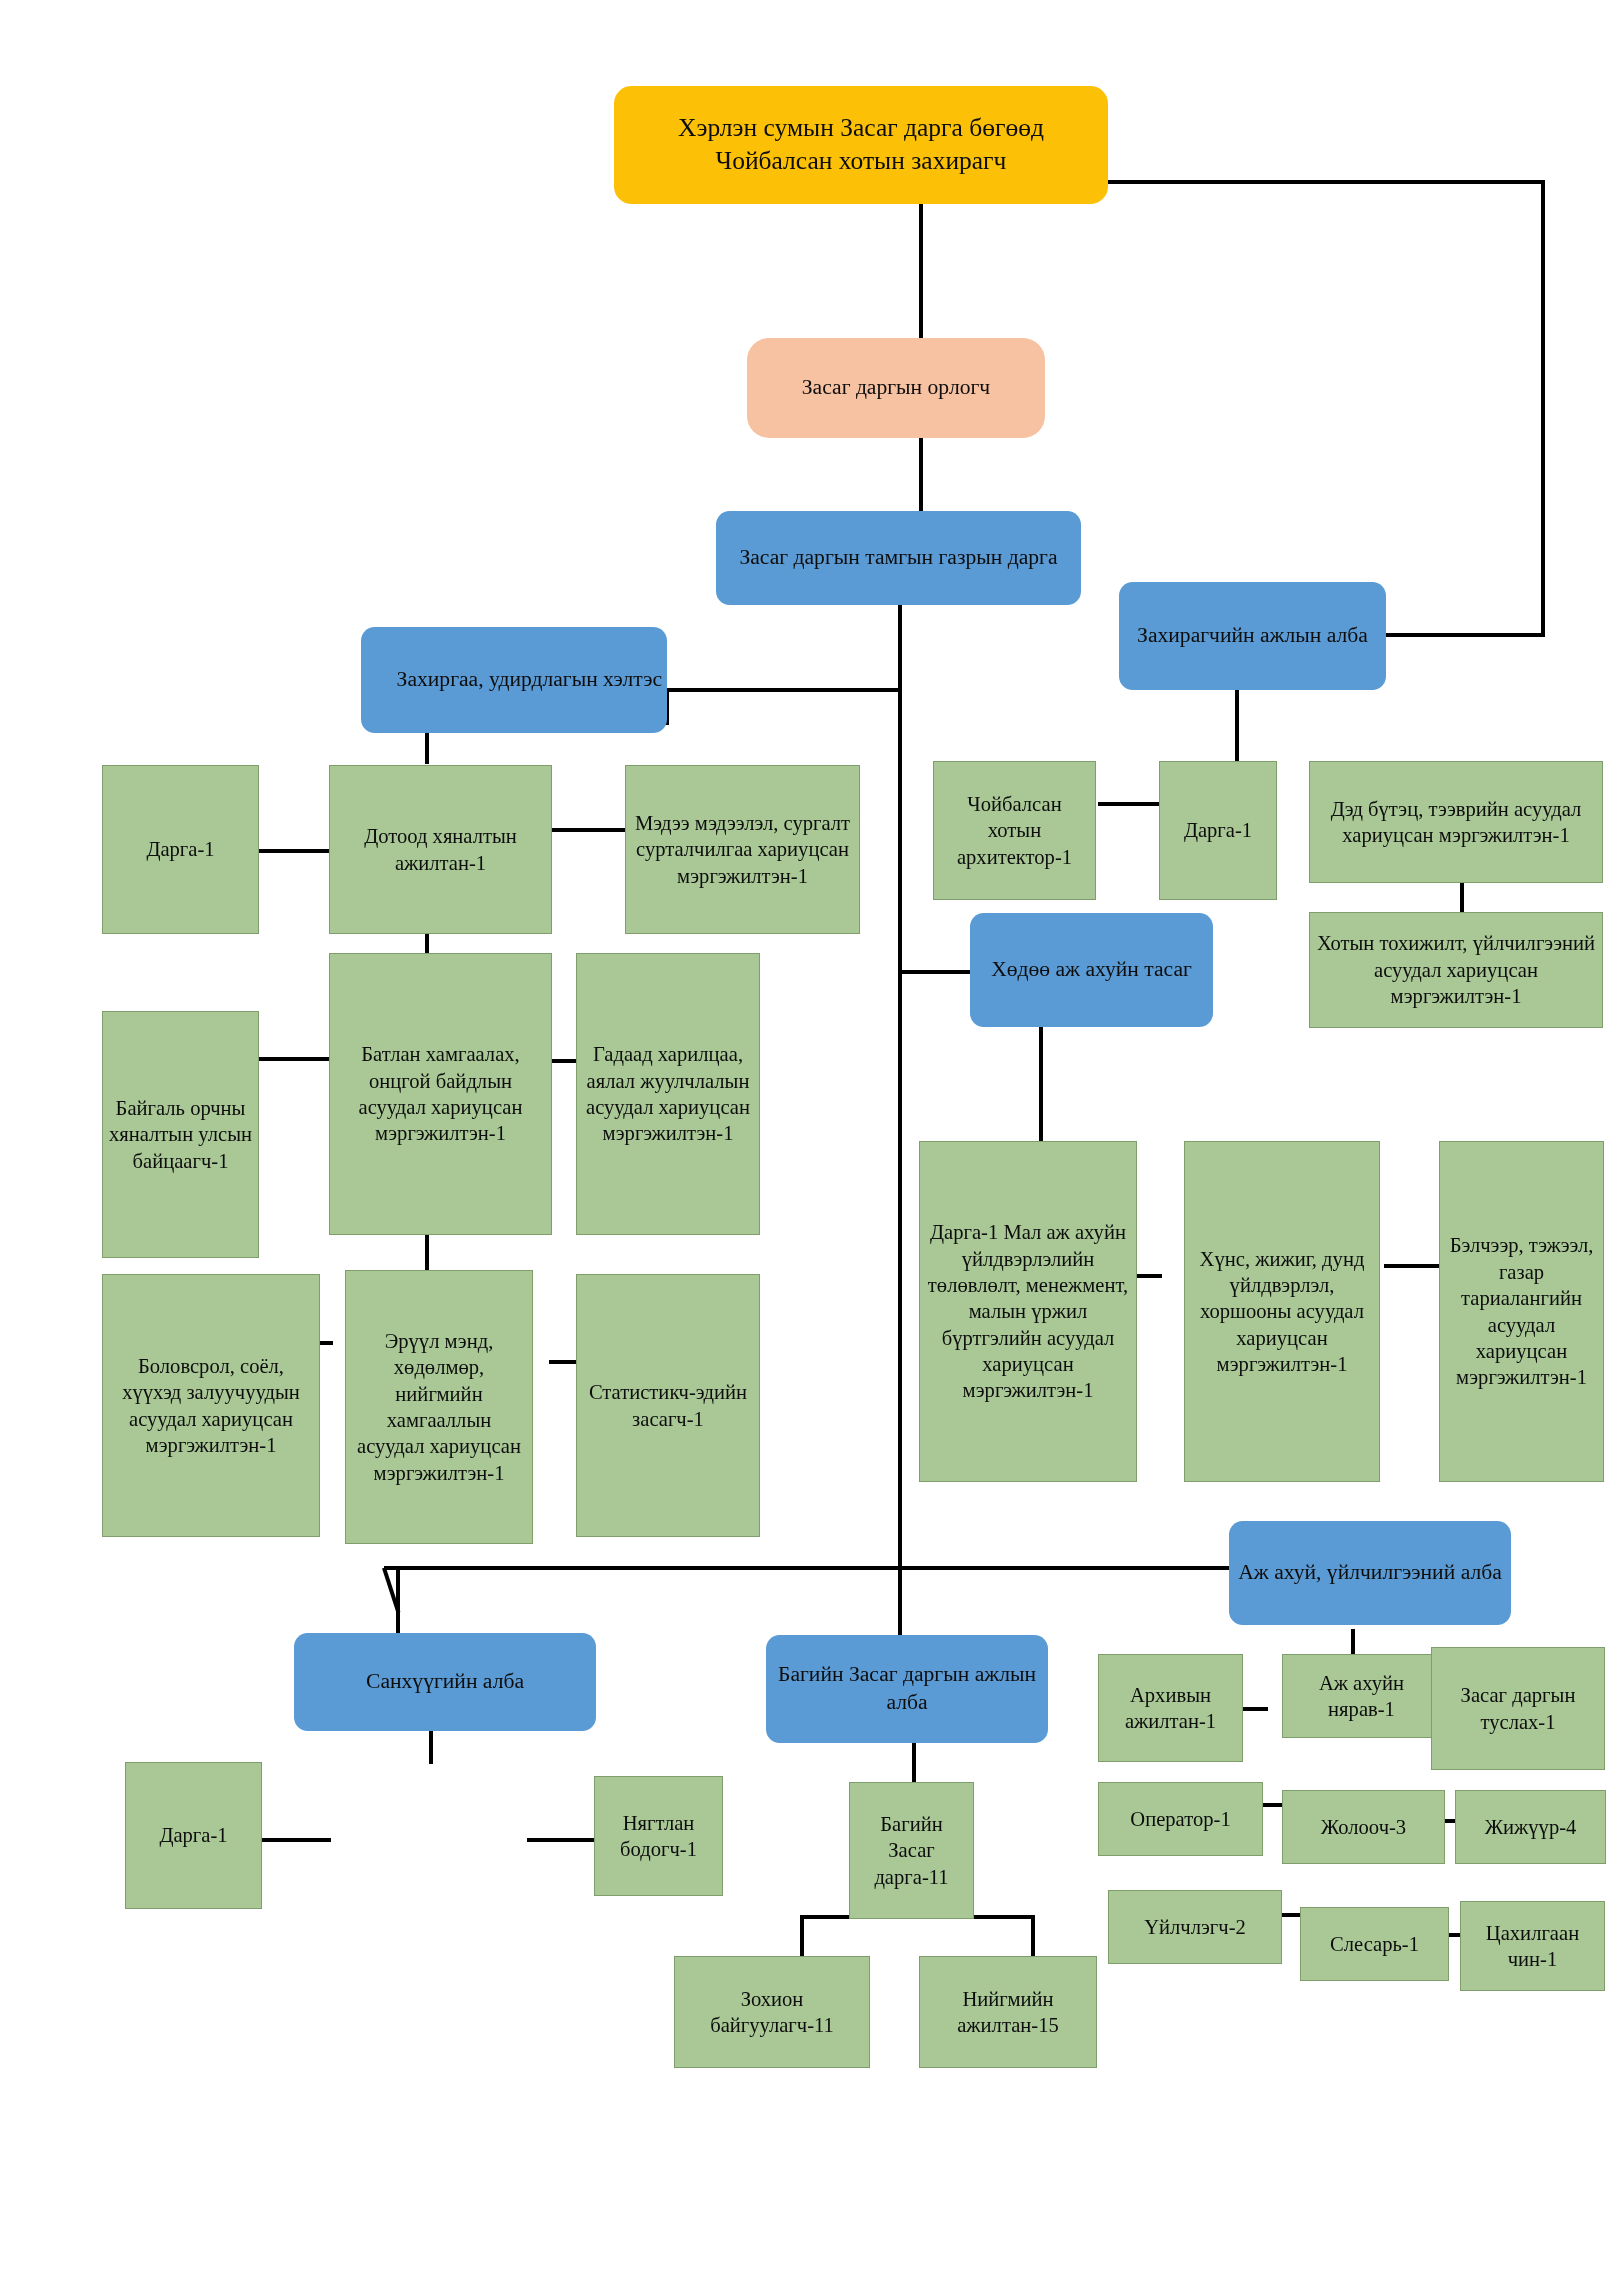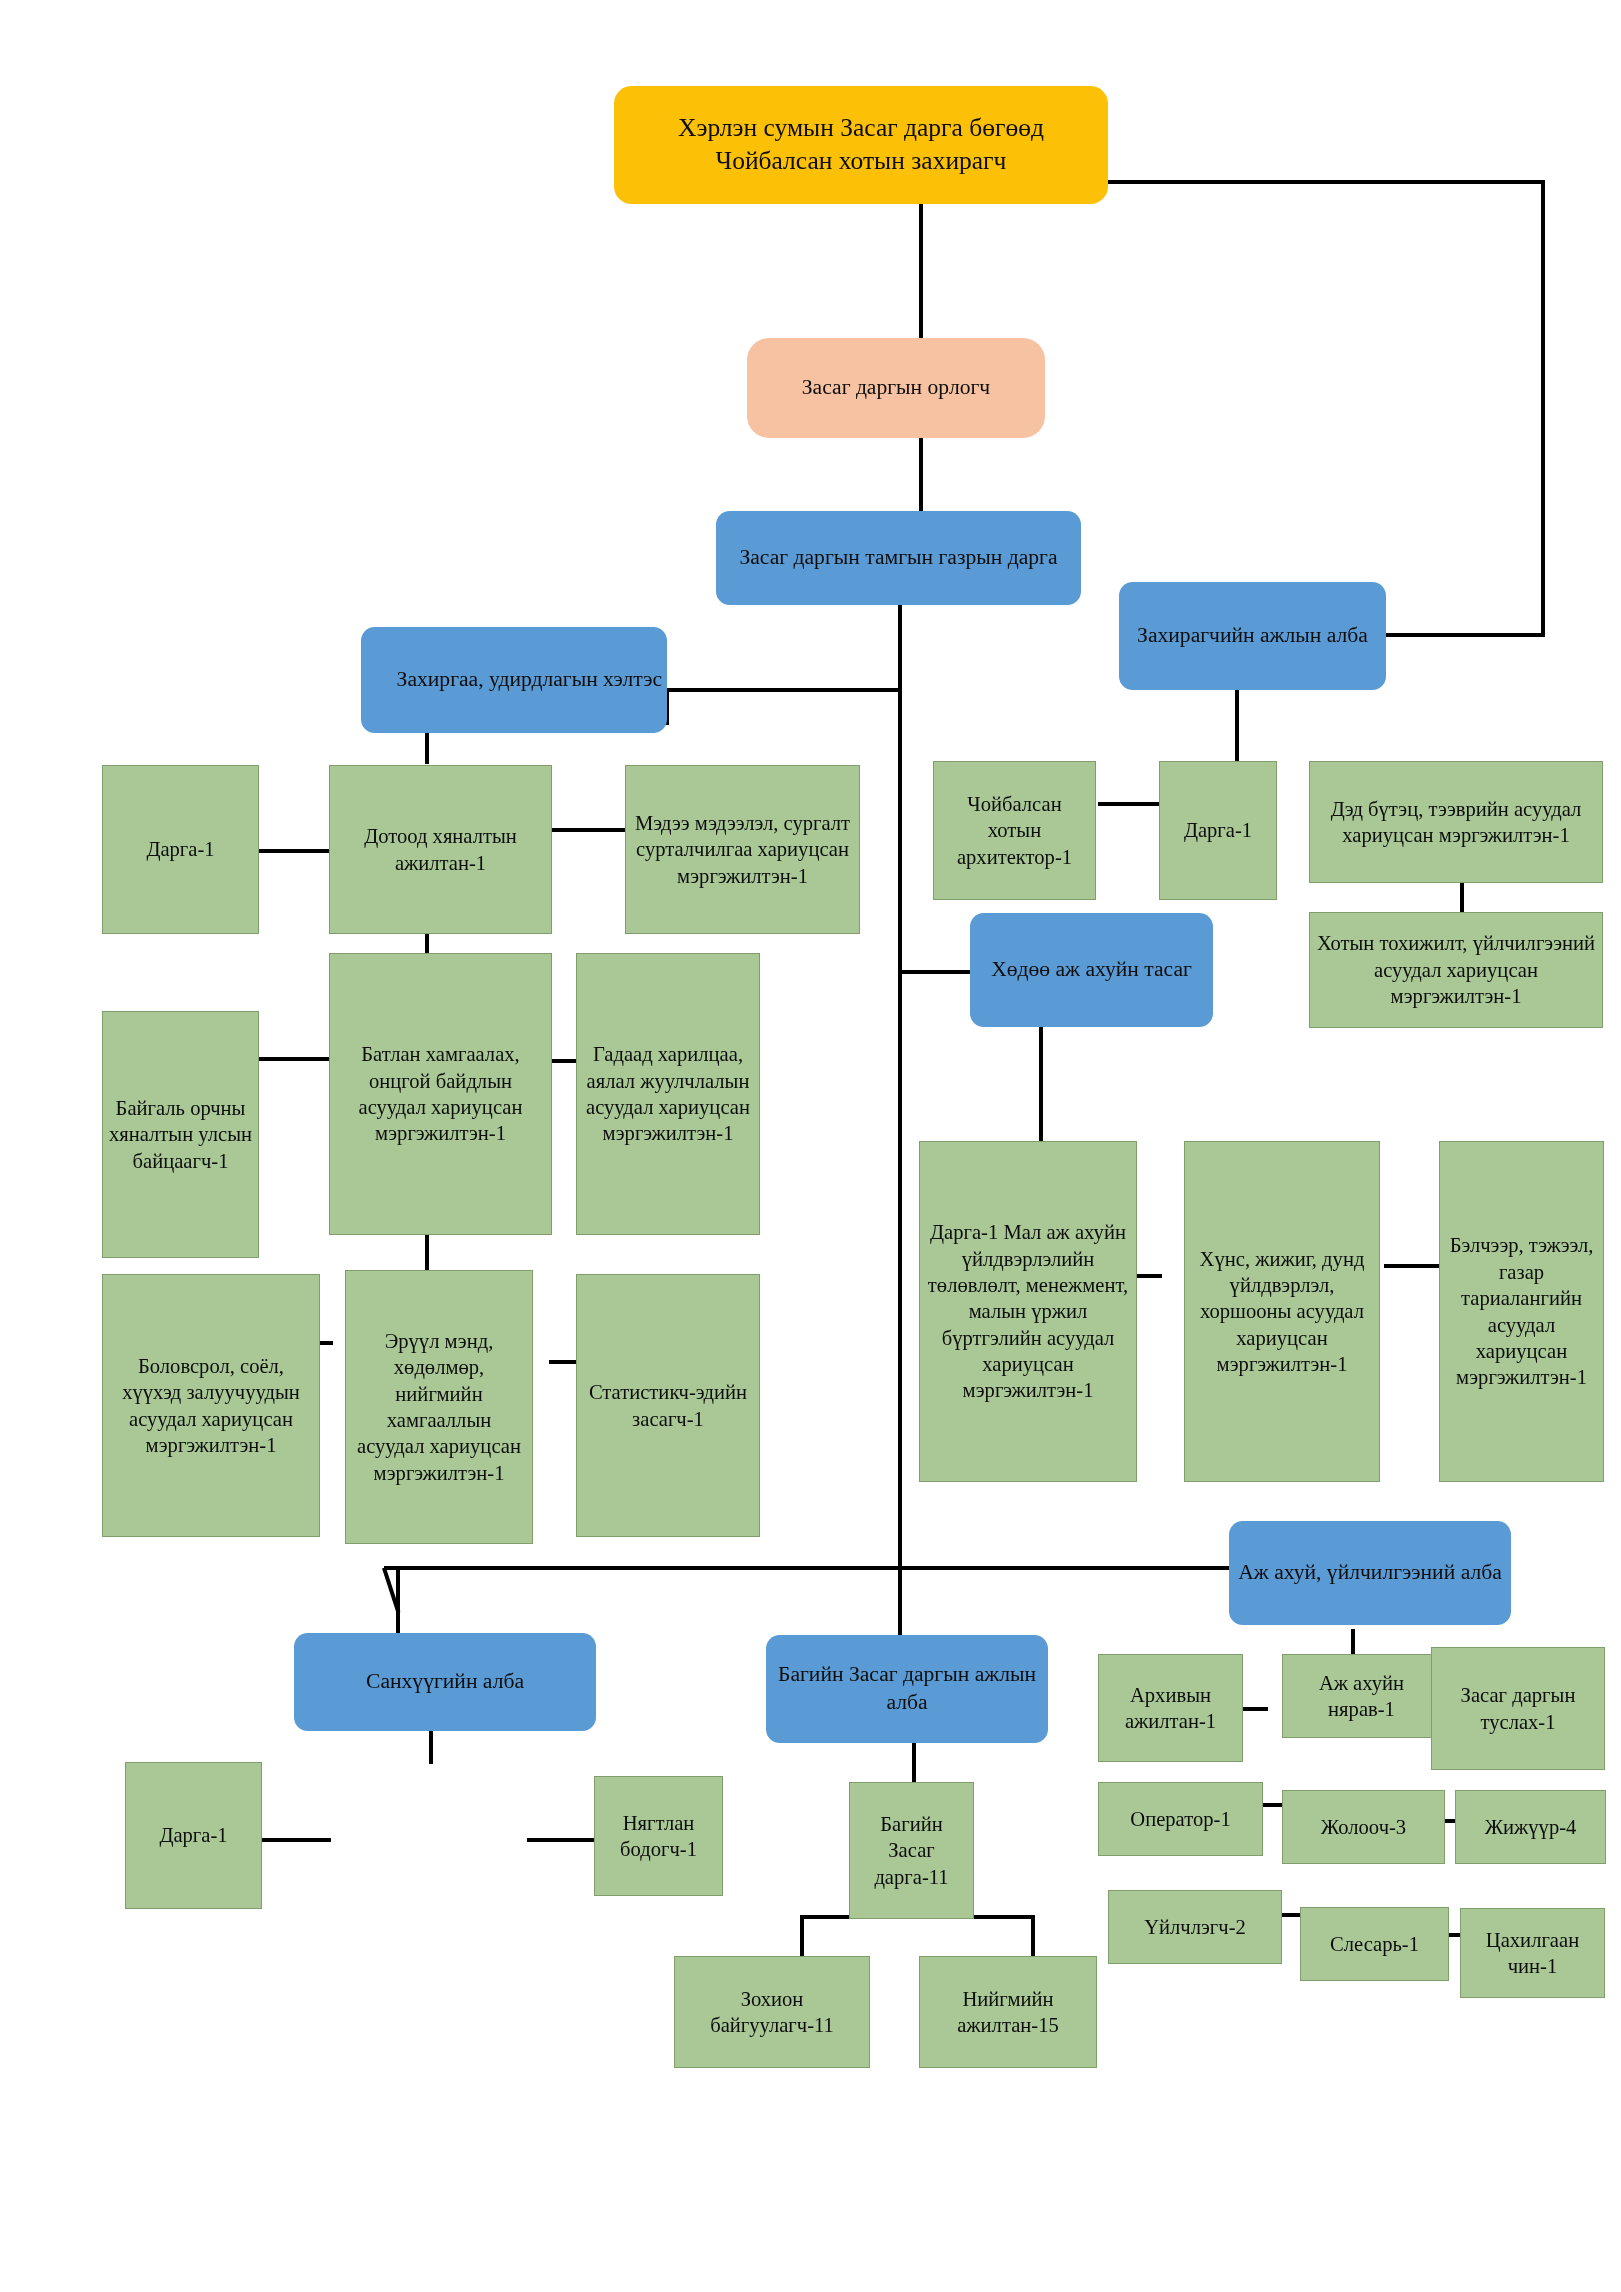--- a/index.html
+++ b/index.html
@@ -211,18 +211,18 @@
   <div class="node green" style="left:1455px;top:1790px;width:151px;height:74px;">
     <span>Жижүүр-4</span>
   </div>
 
   <div class="node green" style="left:1108px;top:1890px;width:174px;height:74px;">
     <span>Үйлчлэгч-2</span>
   </div>
   <div class="node green" style="left:1300px;top:1907px;width:149px;height:74px;">
     <span>Слесарь-1</span>
   </div>
-  <div class="node green" style="left:1460px;top:1901px;width:145px;height:90px;margin-top:7px;">
+  <div class="node green" style="left:1460px;top:1901px;width:145px;height:90px;">
     <span>Цахилгаан чин-1</span>
   </div>
 
 </div>
 
 
 </body></html>

